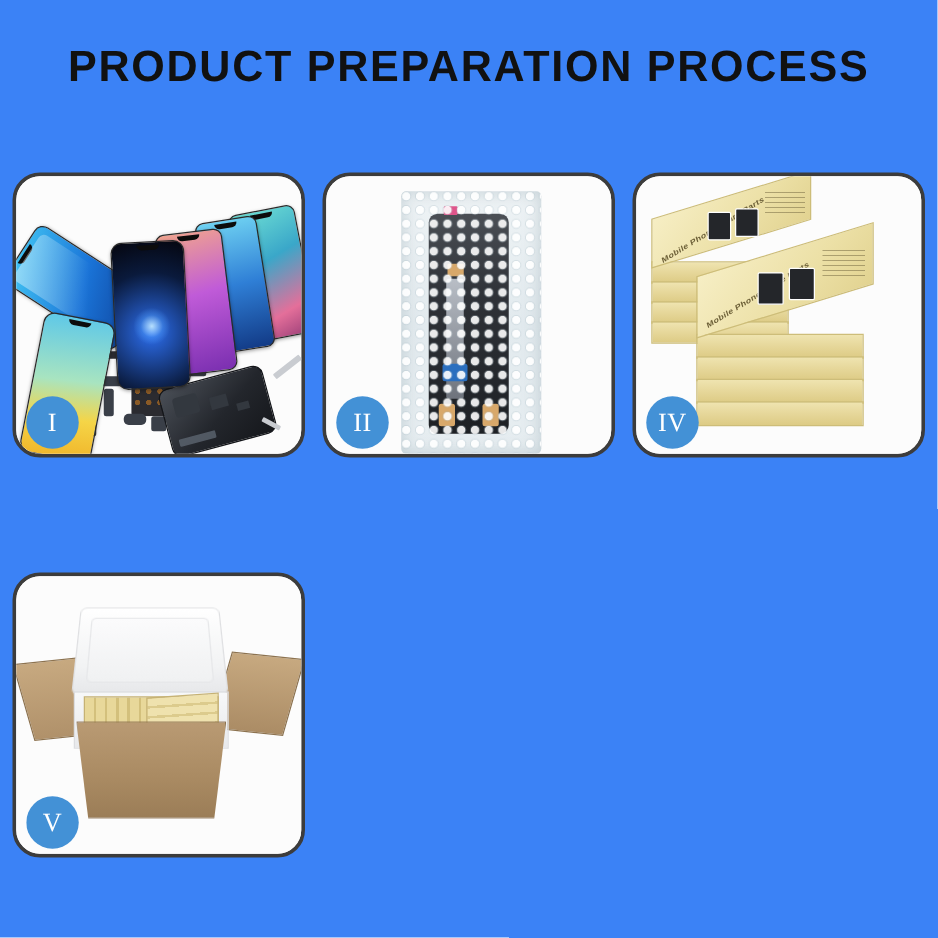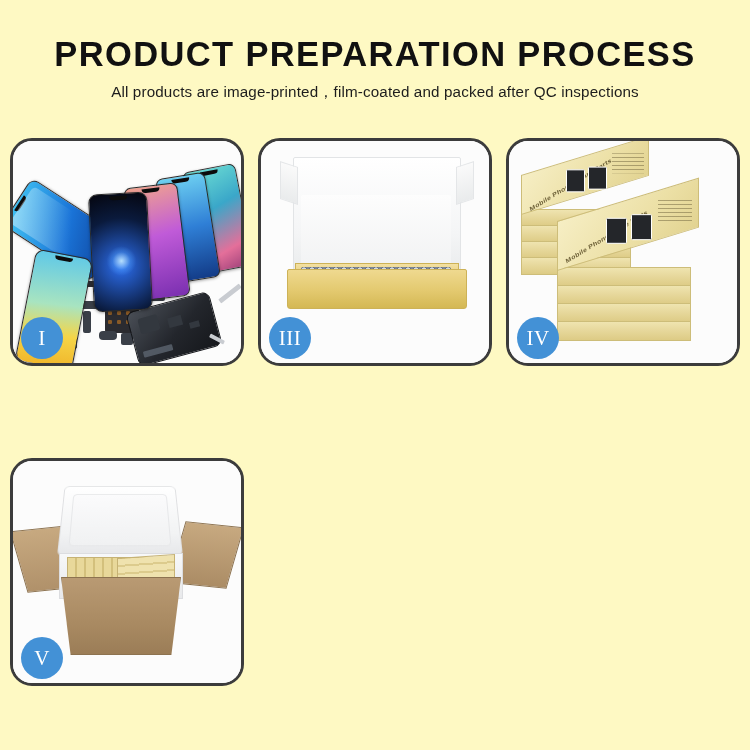--- a/index.html
+++ b/index.html
@@ -11,21 +11,21 @@
     width: 750px;
     height: 750px;
     overflow: hidden;
     font-family: "Liberation Sans", sans-serif;
     position: relative;
   }
   .page {
     width: 750px;
     height: 750px;
     position: relative;
-    background: #fef9c3;
+    background: #3b82f6;
   }
 
   
   .header {
     position: absolute;
     top: 34px;
     left: 0;
     width: 750px;
     text-align: center;
   }
@@ -326,21 +326,20 @@
   .bb-seam2 { position:absolute; left:42px; top:132px; width:14px; height:14px;
     background:#ab8e65; border:1px solid #93795a; }
 </style>
 </head>
 <body>
 
 <div class="page">
 
   <div class="header">
     <div class="title">PRODUCT PREPARATION PROCESS</div>
-    <div class="subtitle">All products are image-printed，film-coated and packed after QC inspections</div>
   </div>
 
   <div class="grid">
 
     <div class="panel">
       <div class="panel-inner">
         <div class="scene">
           <div class="ph p1">
               <span class="notch"></span>
             </div>
@@ -373,31 +372,37 @@
           <div class="chip" style="left:54px;top:192px;width:8px;height:14px;background:#7fb7c9;border:1px solid #3c3c3c;"></div>
           <div class="flex" style="left:130px;top:152px;width:22px;height:8px;"></div>
           <div class="backcover"></div>
           <div class="tool" style="left:204px;top:150px;width:26px;height:5px;transform:rotate(-38deg);"></div>
           <div class="tool" style="left:196px;top:196px;width:16px;height:4px;transform:rotate(28deg);"></div>
         </div>
       </div>
       <div class="badge">I</div>
     </div>
 
-
     <div class="panel">
       <div class="panel-inner">
-        <div class="boxlid"></div>
-        <div class="foamblock"></div>
-        <div class="traywall"></div>
-        <div class="bubbleinsert"></div>
-        <div class="traybody"></div>
+        <div class="bubblebag">
+          <div class="lcd">
+            <div class="tape"></div>
+            <div class="strip"></div>
+            <div class="conn"></div>
+            <div class="foot l"></div>
+            <div class="foot r"></div>
+          </div>
+          <div class="pinkmark"></div>
+          <div class="bubbletex"></div>
+        </div>
       </div>
-      <div class="badge">III</div>
+      <div class="badge">II</div>
     </div>
+
 
     <div class="panel">
       <div class="panel-inner">
         <div class="stackwrap">
 
           <div class="kbox" style="left:4px;top:52px;width:108px;height:16px;"></div>
           <div class="kbox" style="left:4px;top:68px;width:108px;height:16px;"></div>
           <div class="kbox" style="left:4px;top:84px;width:108px;height:16px;"></div>
           <div class="kbox" style="left:4px;top:100px;width:108px;height:16px;"></div>
           <div class="ktop" style="left:4px;top:18px;width:126px;height:38px;transform:skewY(-17deg);transform-origin:left bottom;">

